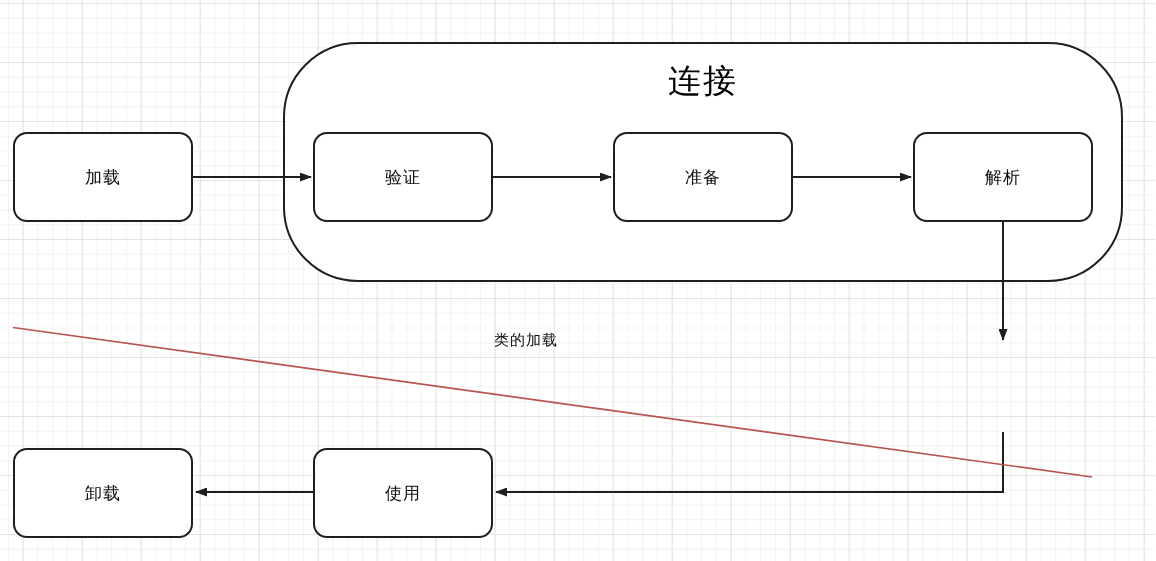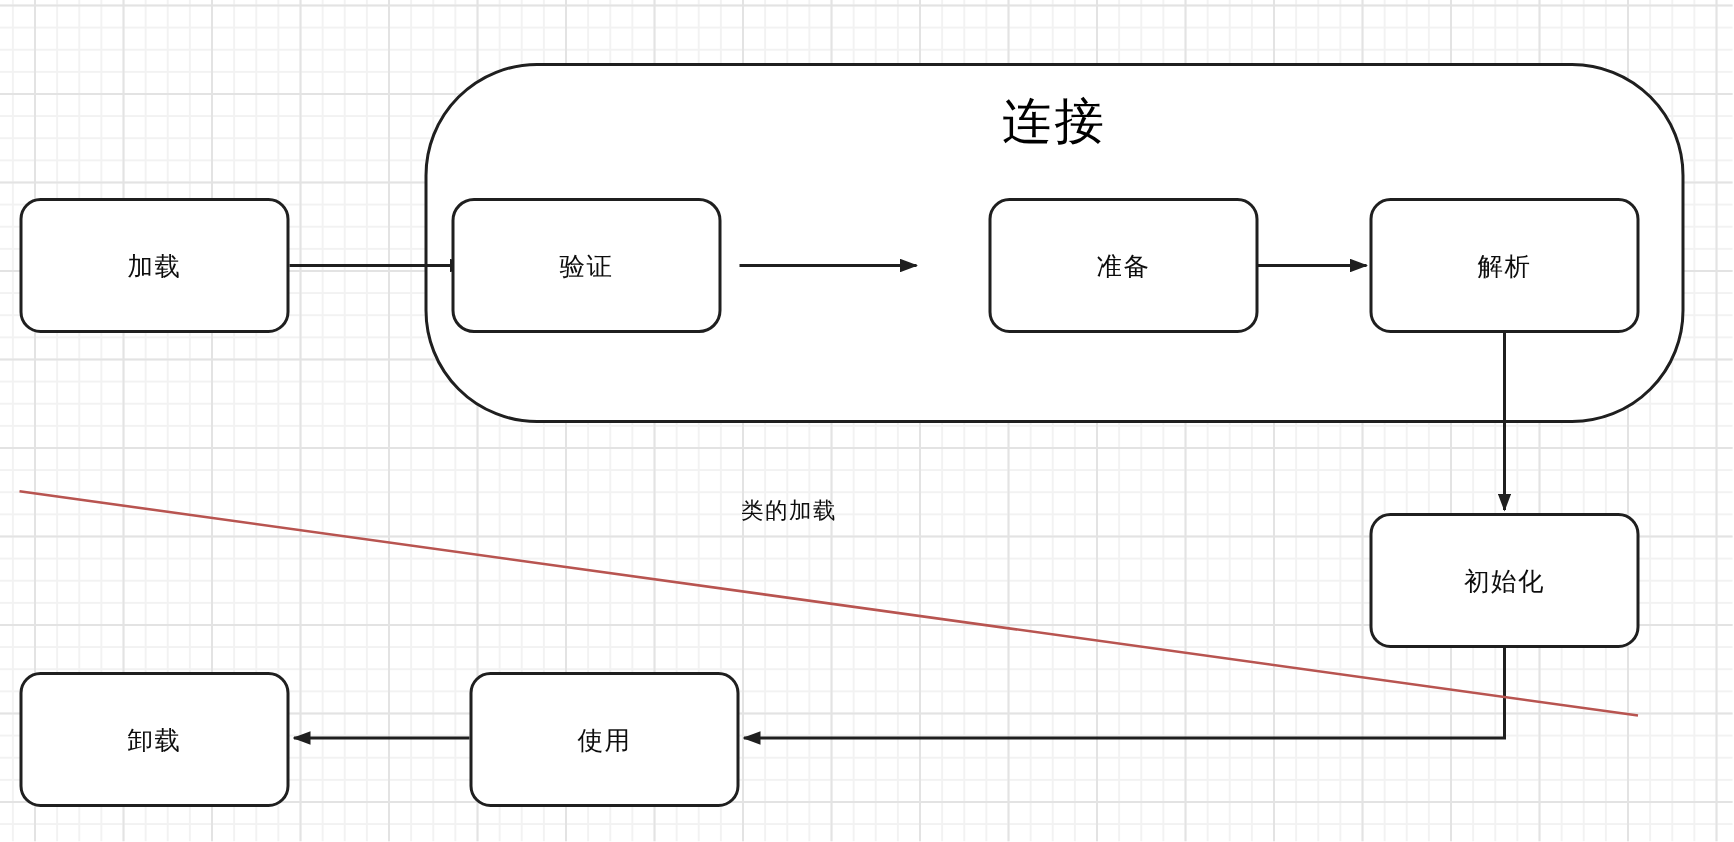--- a/index.html
+++ b/index.html
@@ -106,35 +106,32 @@
 
     <path d="M313,492 L196,492" fill="none" stroke="#1f1f1f" stroke-width="2" marker-end="url(#arrow)"></path>
 
     <path d="M13,327.5 L1092,477" fill="none" stroke="#b85450" stroke-width="1.7"></path>
   </svg>
 
   <div class="node" style="left:13px;  top:132px;">
     <span>加载</span>
   </div>
 
-  <div class="node" style="left:301px; top:132px;border-radius:15px;">
+  <div class="node" style="left:313px; top:132px;">
     <span>验证</span>
   </div>
 
-  <div class="node" style="left:613px; top:132px;margin-left:46px;">
+  <div class="node" style="left:613px; top:132px;">
     <span>准备</span>
   </div>
 
   <div class="node" style="left:913px; top:132px;text-align:center;">
     <span>解析</span>
   </div>
 
-  <div class="node" style="left:913px; top:342px;">
-    <span>初始化</span>
-  </div>
 
   <div class="node" style="left:13px;  top:448px;">
     <span>卸载</span>
   </div>
 
   <div class="node" style="left:313px; top:448px;">
     <span>使用</span>
   </div>
 
   <div class="annotation">类的加载</div>

